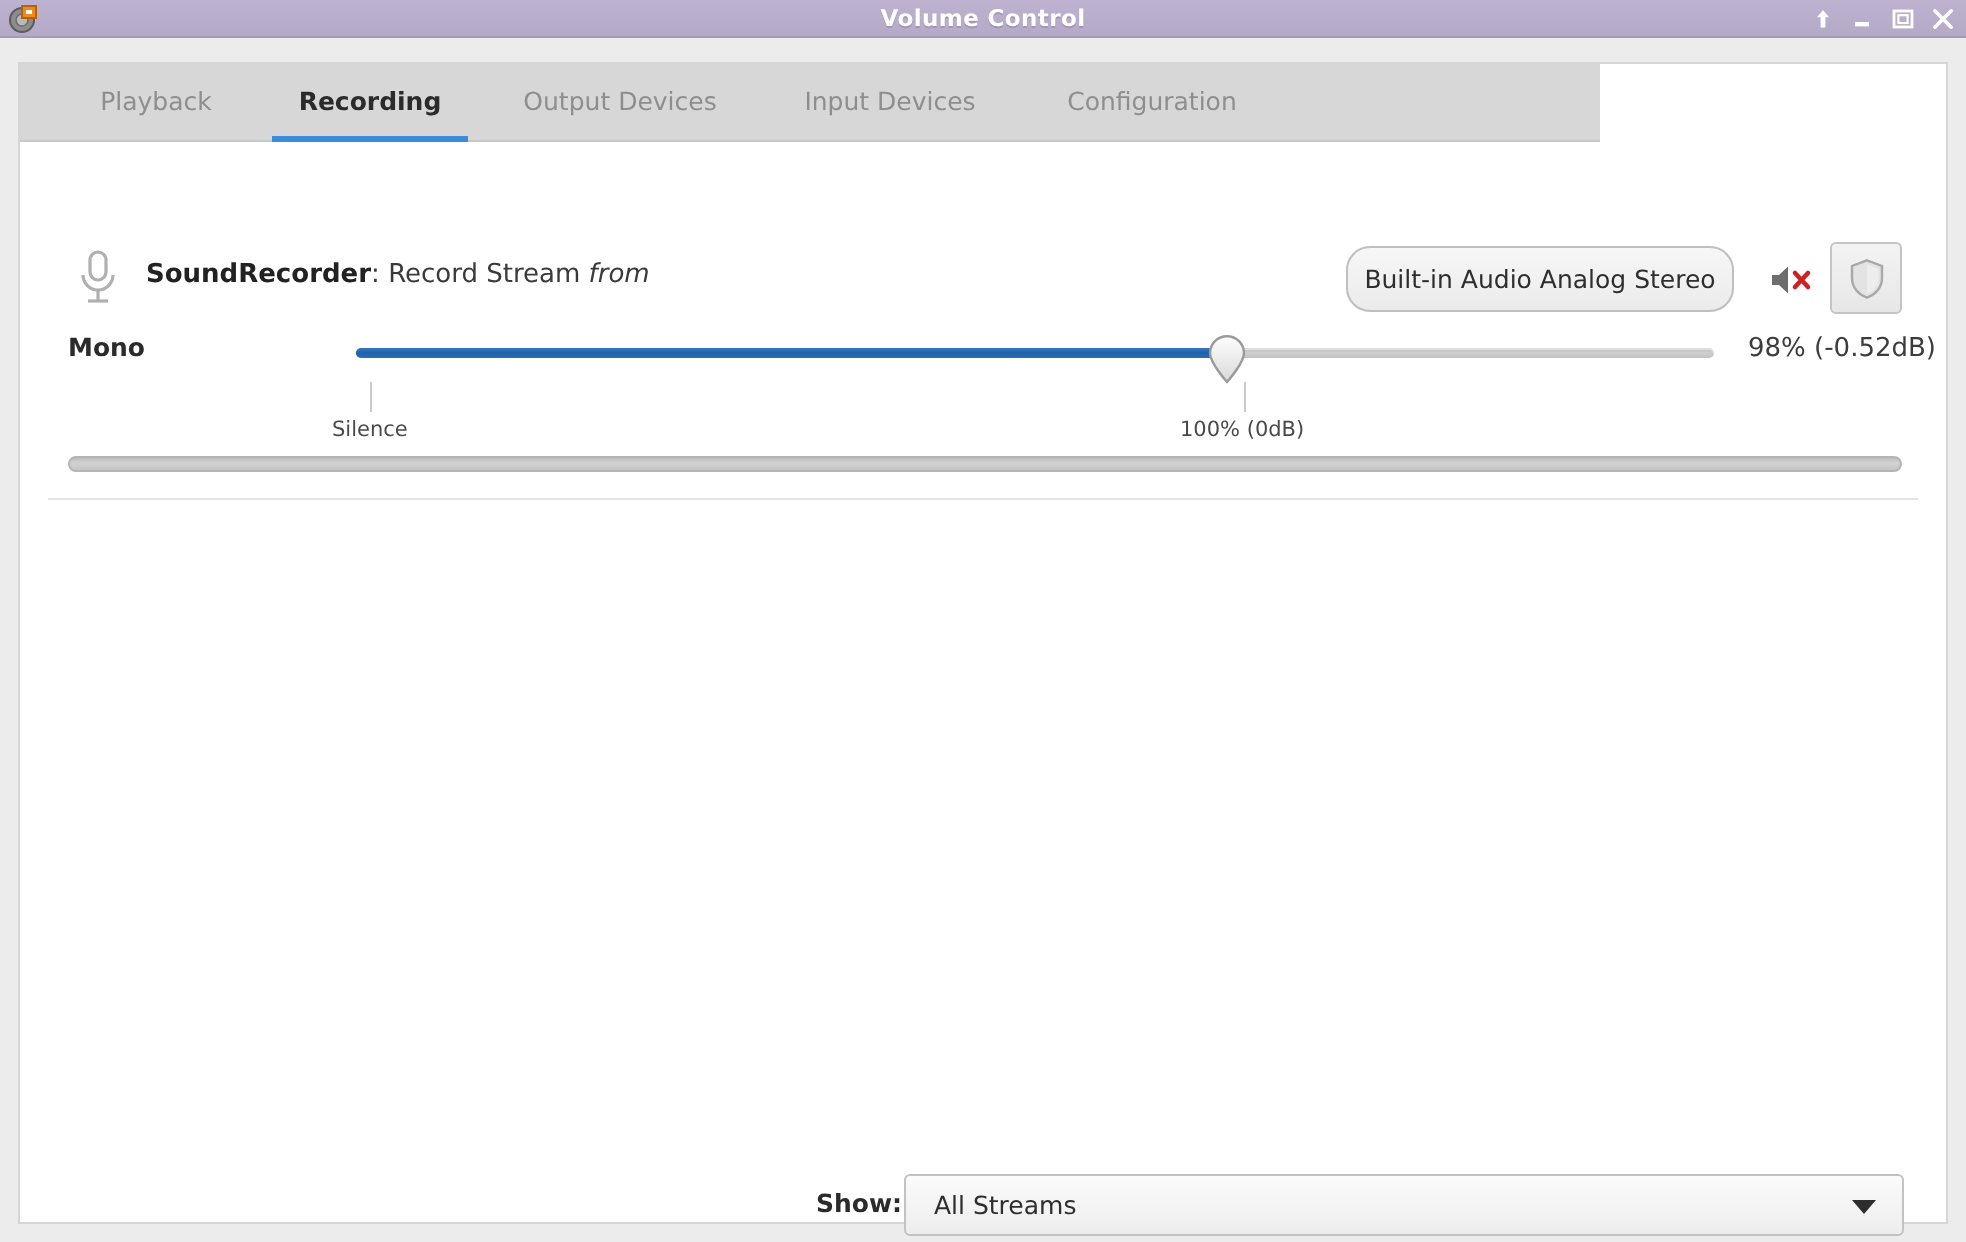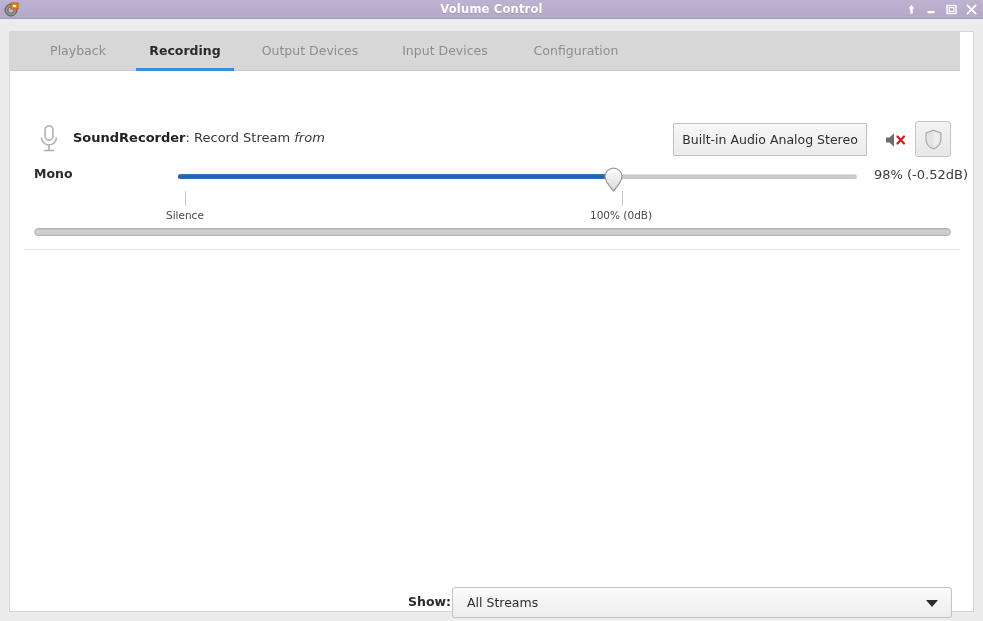--- a/index.html
+++ b/index.html
@@ -83,21 +83,21 @@
     left: 9px; top: 12px;
     width: 965px;
     height: 581px;
     background: #ffffff;
     border: 1px solid #d6d6d6;
     box-sizing: border-box;
   }
   .tabstrip {
     position: absolute;
     left: 0; top: 0;
-    width: 950px;
+    width: 790px;
     height: 39px;
     background: #d7d7d7;
     border-bottom: 1px solid #c9c9c9;
     box-sizing: border-box;
   }
   .tab {
     position: absolute;
     top: 0;
     height: 39px;
     line-height: 37px;
@@ -144,21 +144,21 @@
   .stream-title b { font-weight: bold; color: #222; }
   .stream-title .sep { color: #3a3a3a; }
   .stream-title i { font-style: italic; color: #3a3a3a; }
 
   .device-button {
     position: absolute;
     left: 663px; top: 52px;
     width: 194px; height: 33px;
     background: linear-gradient(to bottom, #f7f7f7 0%, #ebebeb 100%);
     border: 1px solid #bfbfbf;
-    border-radius: 1px;
+    border-radius: 12px;
     font-size: 12.5px;
     color: #2e2e2e;
     line-height: 31px;
     text-align: center;
     box-sizing: border-box;
     white-space: nowrap;
   }
   .mute-icon {
     position: absolute;
     left: 874px; top: 59px;

